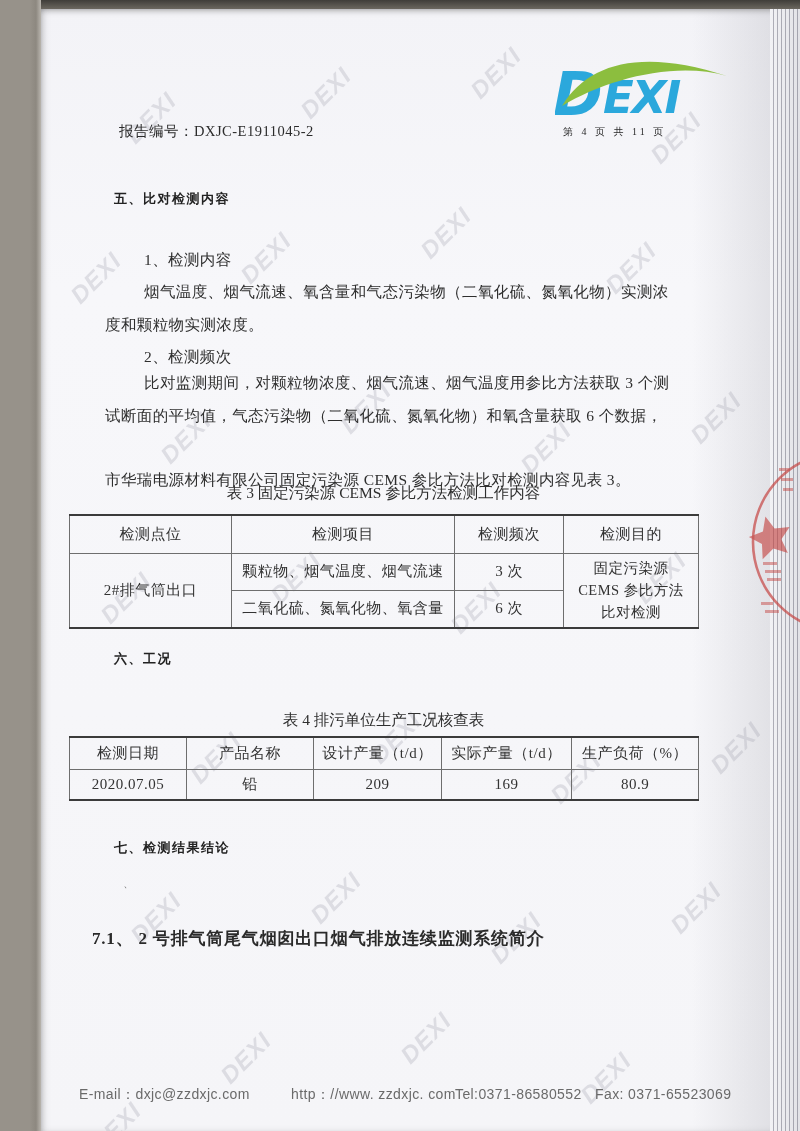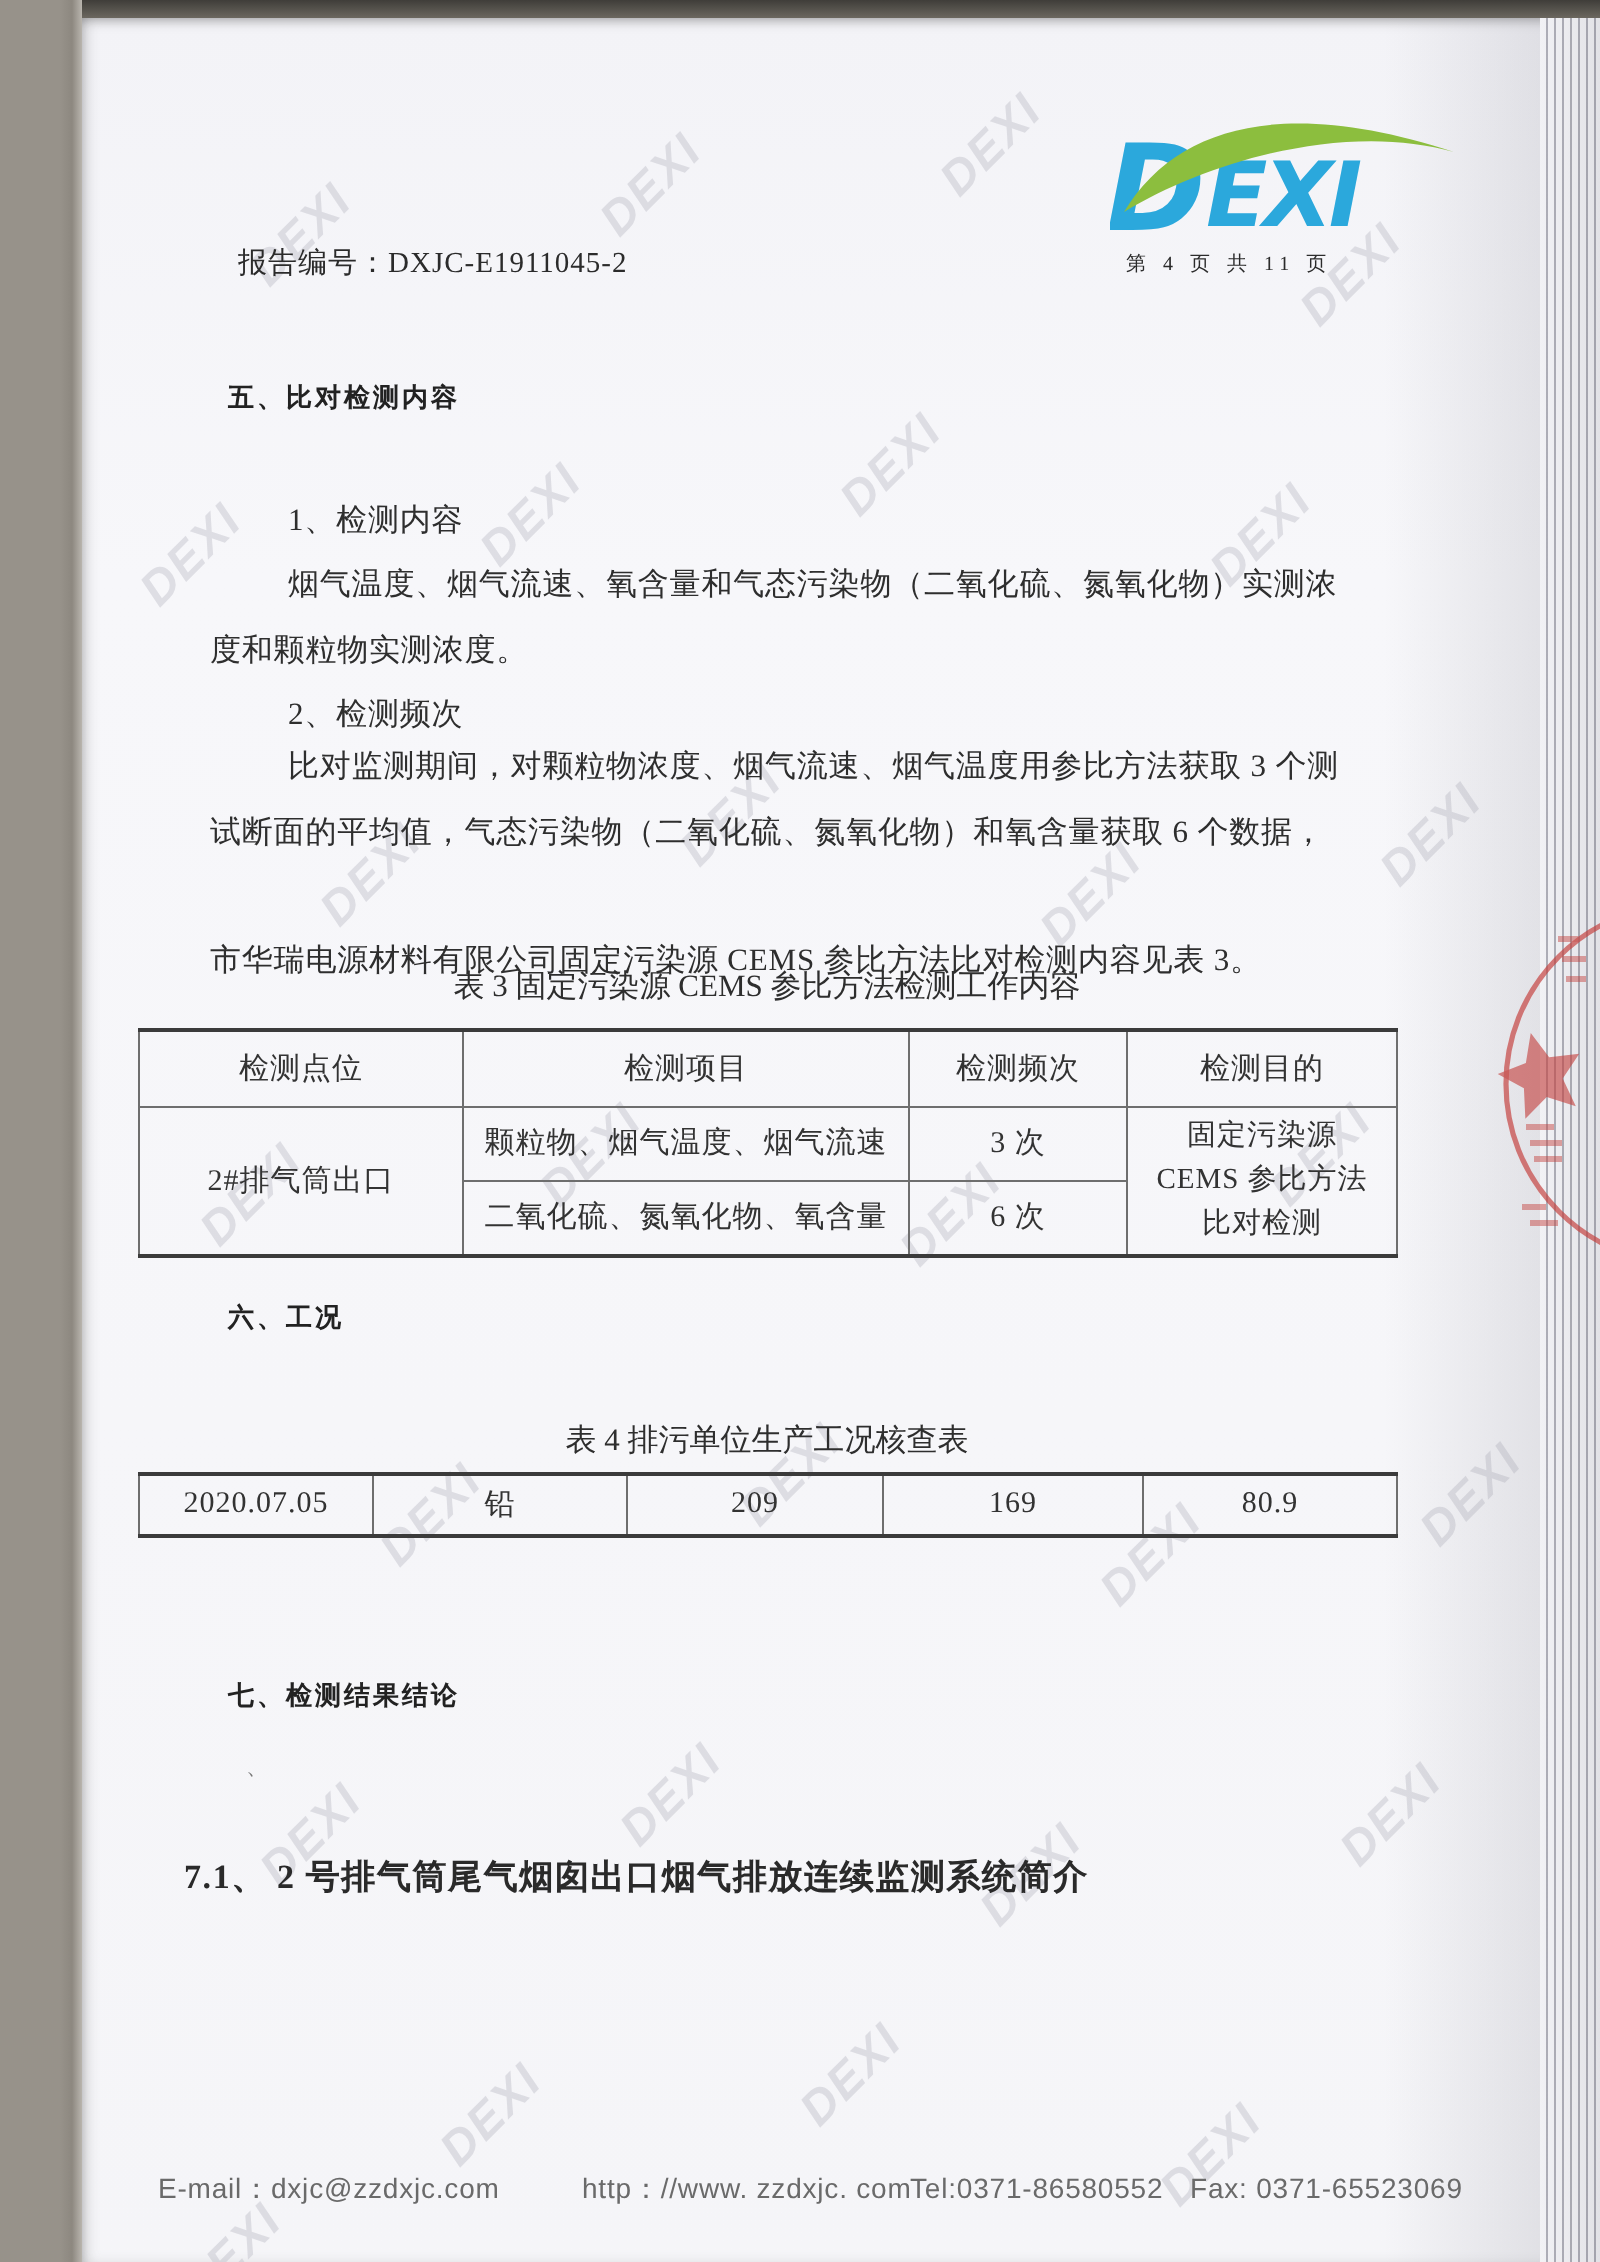--- a/index.html
+++ b/index.html
@@ -144,20 +144,27 @@
     <div class="caption" style="left:28px;top:701px;width:629px;">表 4 排污单位生产工况核查表</div>
     <table class="tbl" style="left:28px;top:727px;width:629px;">
       <colgroup>
           <col style="width:117px">
           <col style="width:127px">
           <col style="width:128px">
           <col style="width:130px">
           <col style="width:127px">
         </colgroup>
       <tbody>
+          <tr style="height:32px">
+        <th>检测日期</th>
+        <th>产品名称</th>
+        <th>设计产量（t/d）</th>
+        <th>实际产量（t/d）</th>
+        <th>生产负荷（%）</th>
+      </tr>
       <tr style="height:31px">
         <td>2020.07.05</td>
         <td>铅</td>
         <td>209</td>
         <td>169</td>
         <td>80.9</td>
       </tr>
     </tbody>
       </table>
 

